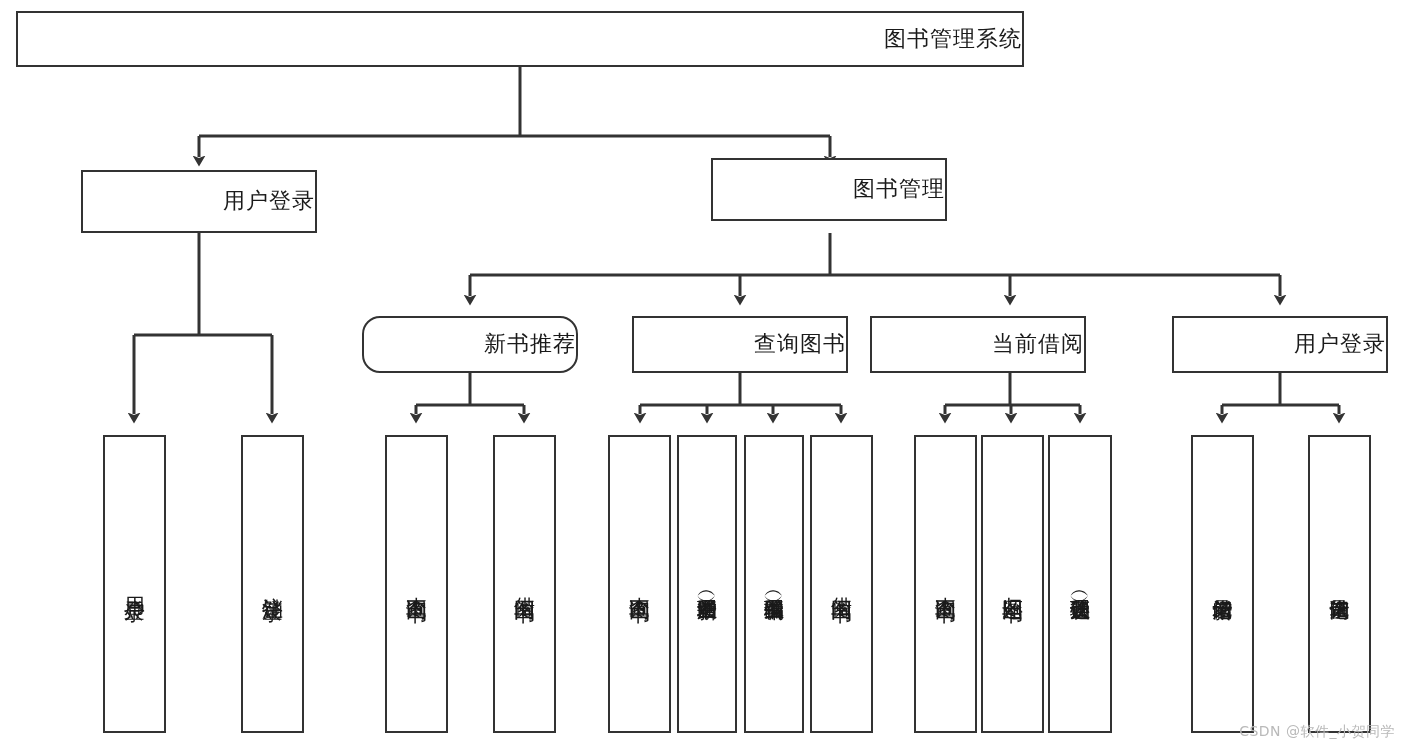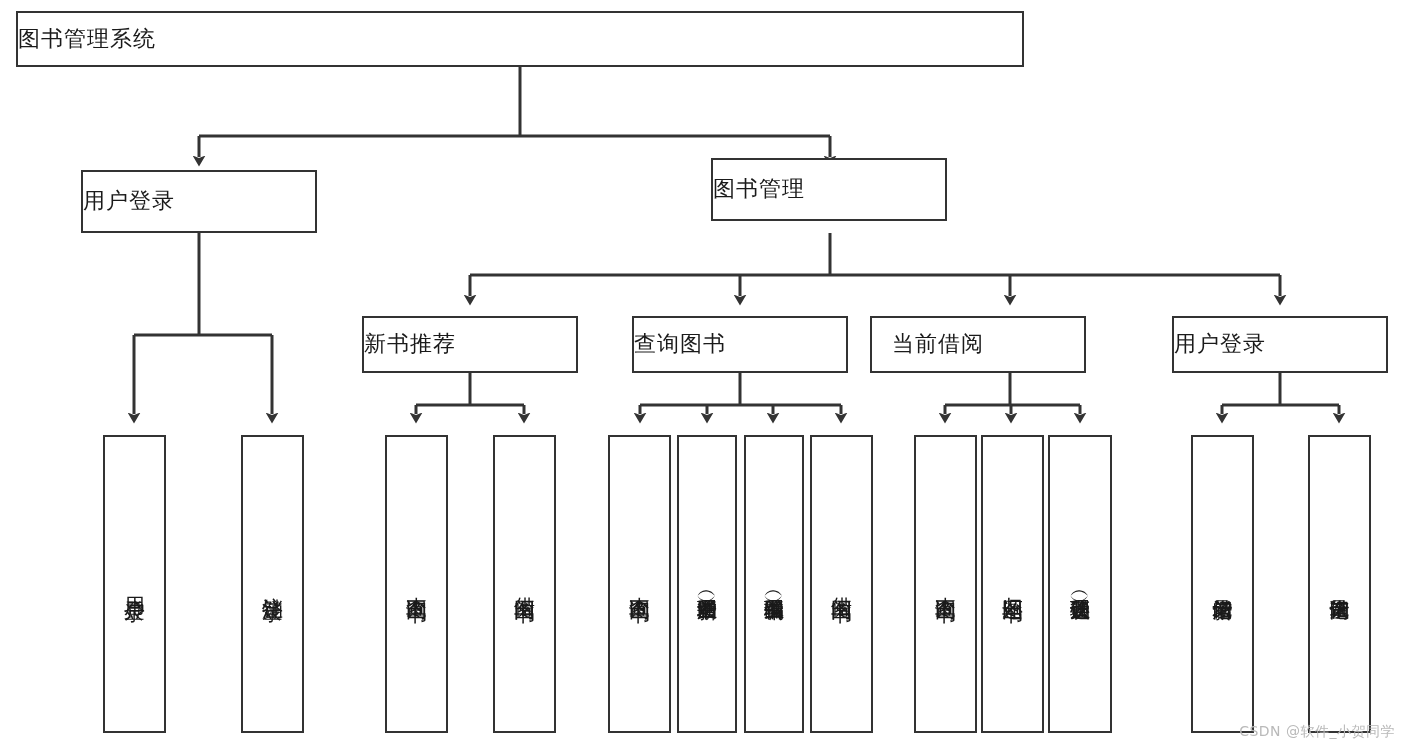--- a/index.html
+++ b/index.html
@@ -28,21 +28,21 @@
     height: 747px;
     pointer-events: none;
   }
   .node {
     position: absolute;
     box-sizing: border-box;
     background: #ffffff;
     border: 2px solid #333333;
     display: flex;
     align-items: center;
-    justify-content: flex-start;
+    justify-content: flex-end;
     color: #1a1a1a;
   }
   .node.horiz {
     font-size: 22px;
     line-height: 1.1;
     letter-spacing: 1px;
   }
   .node.vert {
     writing-mode: vertical-rl;
     text-orientation: upright;
@@ -146,21 +146,21 @@
   </div>
 
   <div class="node horiz" style="left:81px; top:170px; width:236px; height:63px;">
     <span>用户登录</span>
   </div>
 
   <div class="node horiz" style="left:711px; top:158px; width:236px; height:63px;">
     <span>图书管理</span>
   </div>
 
-  <div class="node horiz" style="left:362px; top:316px; width:216px; height:57px;">
+  <div class="node horiz" style="left:362px; top:316px; width:216px; height:57px;border-radius:18px;">
     <span>新书推荐</span>
   </div>
 
   <div class="node horiz" style="left:632px; top:316px; width:216px; height:57px;">
     <span>查询图书</span>
   </div>
 
   <div class="node horiz" style="left:870px; top:316px; width:216px; height:57px;padding-left:20px;">
     <span>当前借阅</span>
   </div>

